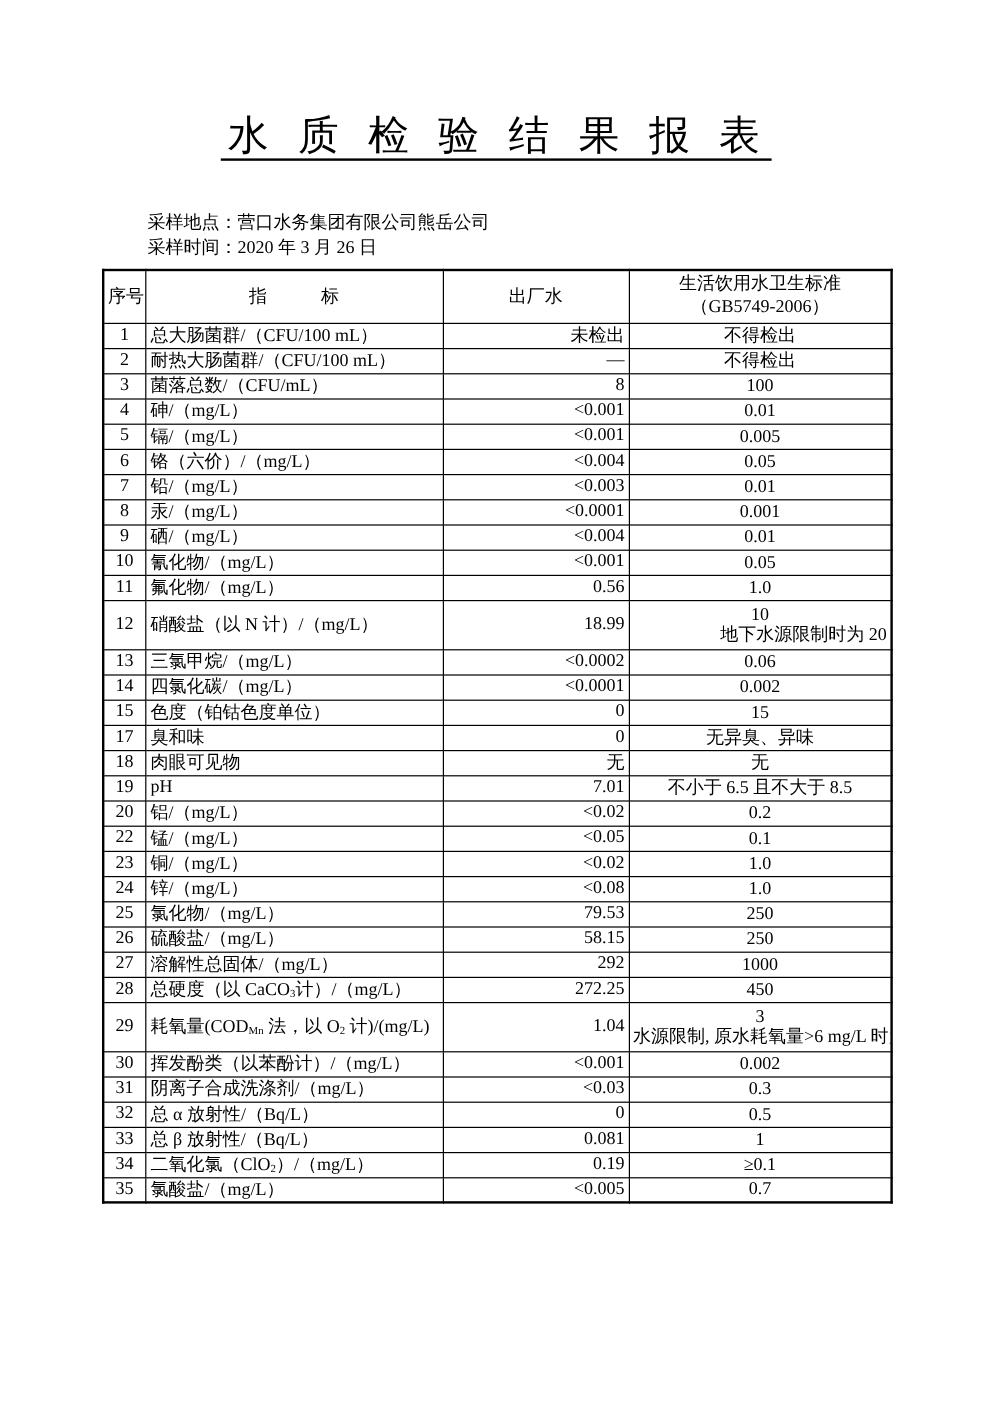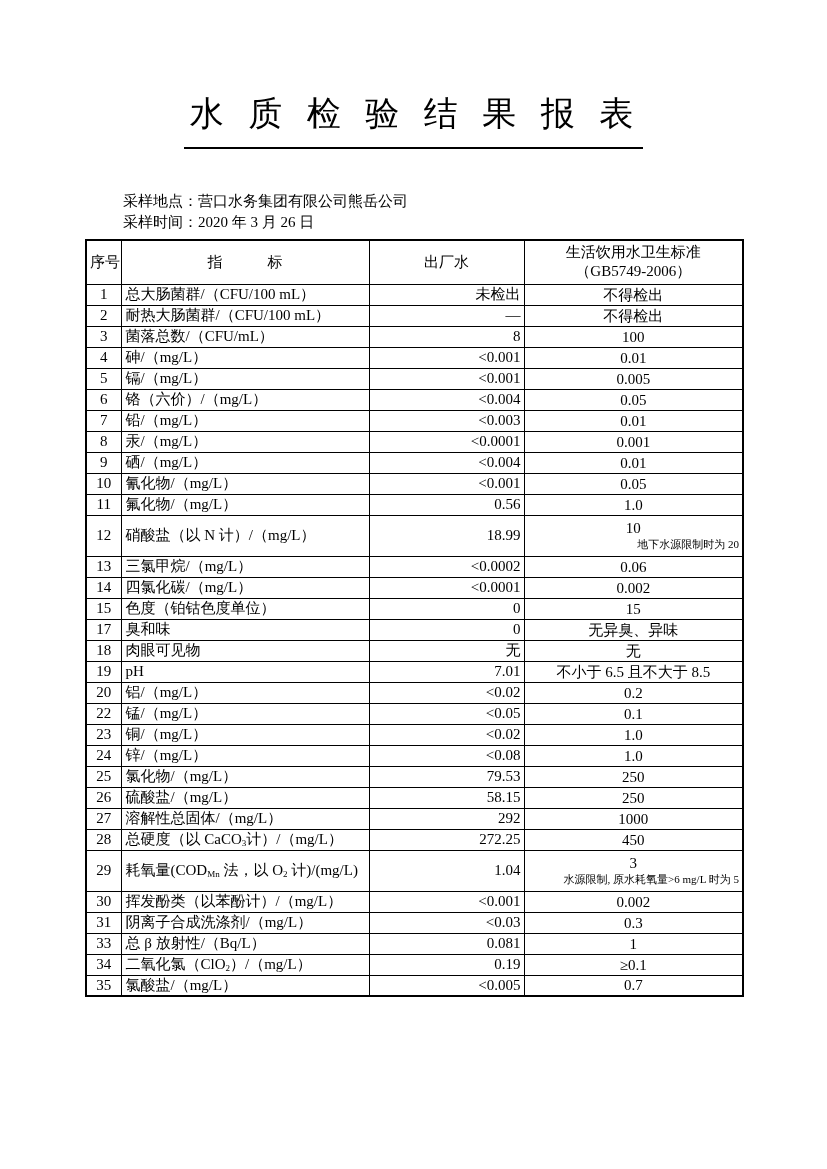--- a/index.html
+++ b/index.html
@@ -10,21 +10,21 @@
     overflow:hidden;
     padding-top:96px;
   }
   .title-wrap { width:657px; margin-left:85px; text-align:center; }
   .title-text {
     display:inline-block;
     font-size:34px;
     letter-spacing:8px;
     line-height:36px;
     border-bottom:2px solid #000;
-    padding:0 2px 15px 6px;
+    padding:0 2px 0 6px;
     white-space:nowrap;
   }
   .meta { margin:42px 0 0 123px; font-size:15px; line-height:20.5px; }
   table.report {
     margin:7px 0 0 85px;
     width:657px;
     border-collapse:collapse;
     table-layout:fixed;
     border:2px solid #000;
     font-size:15px;
@@ -40,21 +40,21 @@
   .report tbody tr { height:21px; }
   .report tbody tr.tall { height:41px; }
   th.cell-hd { text-align:center; }
   .hd-line { line-height:19px; }
   td.cell-no { text-align:center; }
   td.cell-ind { text-align:left; padding-left:4px; }
   td.cell-res { text-align:right; }
   td.cell-res.center { text-align:right; }
   td.cell-std { text-align:right; }
   .std-main { line-height:18px; text-align:center; }
-  .std-note { font-size:11px; line-height:15px; text-align:right; }
+  .std-note { font-size:15px; line-height:15px; text-align:right; }
   sub { font-size:9px; vertical-align:-2px; }
 </style>
 </head>
 <body>
 
 <div class="title-wrap">
   <span class="title-text">水 质 检 验 结 果 报 表</span>
 </div>
 
 <div class="meta">
@@ -309,20 +309,28 @@
       </tr>
       <tr>
         <td class="cell-no">31</td>
         <td class="cell-ind">阴离子合成洗涤剂/（mg/L）</td>
         <td class="cell-res">&lt;0.03</td>
         <td class="cell-std">
           <div class="std-main">0.3</div>
         </td>
       </tr>
       <tr>
+        <td class="cell-no">32</td>
+        <td class="cell-ind">总 α 放射性/（Bq/L）</td>
+        <td class="cell-res">0</td>
+        <td class="cell-std">
+          <div class="std-main">0.5</div>
+        </td>
+      </tr>
+      <tr>
         <td class="cell-no">33</td>
         <td class="cell-ind">总 β 放射性/（Bq/L）</td>
         <td class="cell-res">0.081</td>
         <td class="cell-std">
           <div class="std-main">1</div>
         </td>
       </tr>
       <tr>
         <td class="cell-no">34</td>
         <td class="cell-ind">二氧化氯（ClO<sub>2</sub>）/（mg/L）</td>

